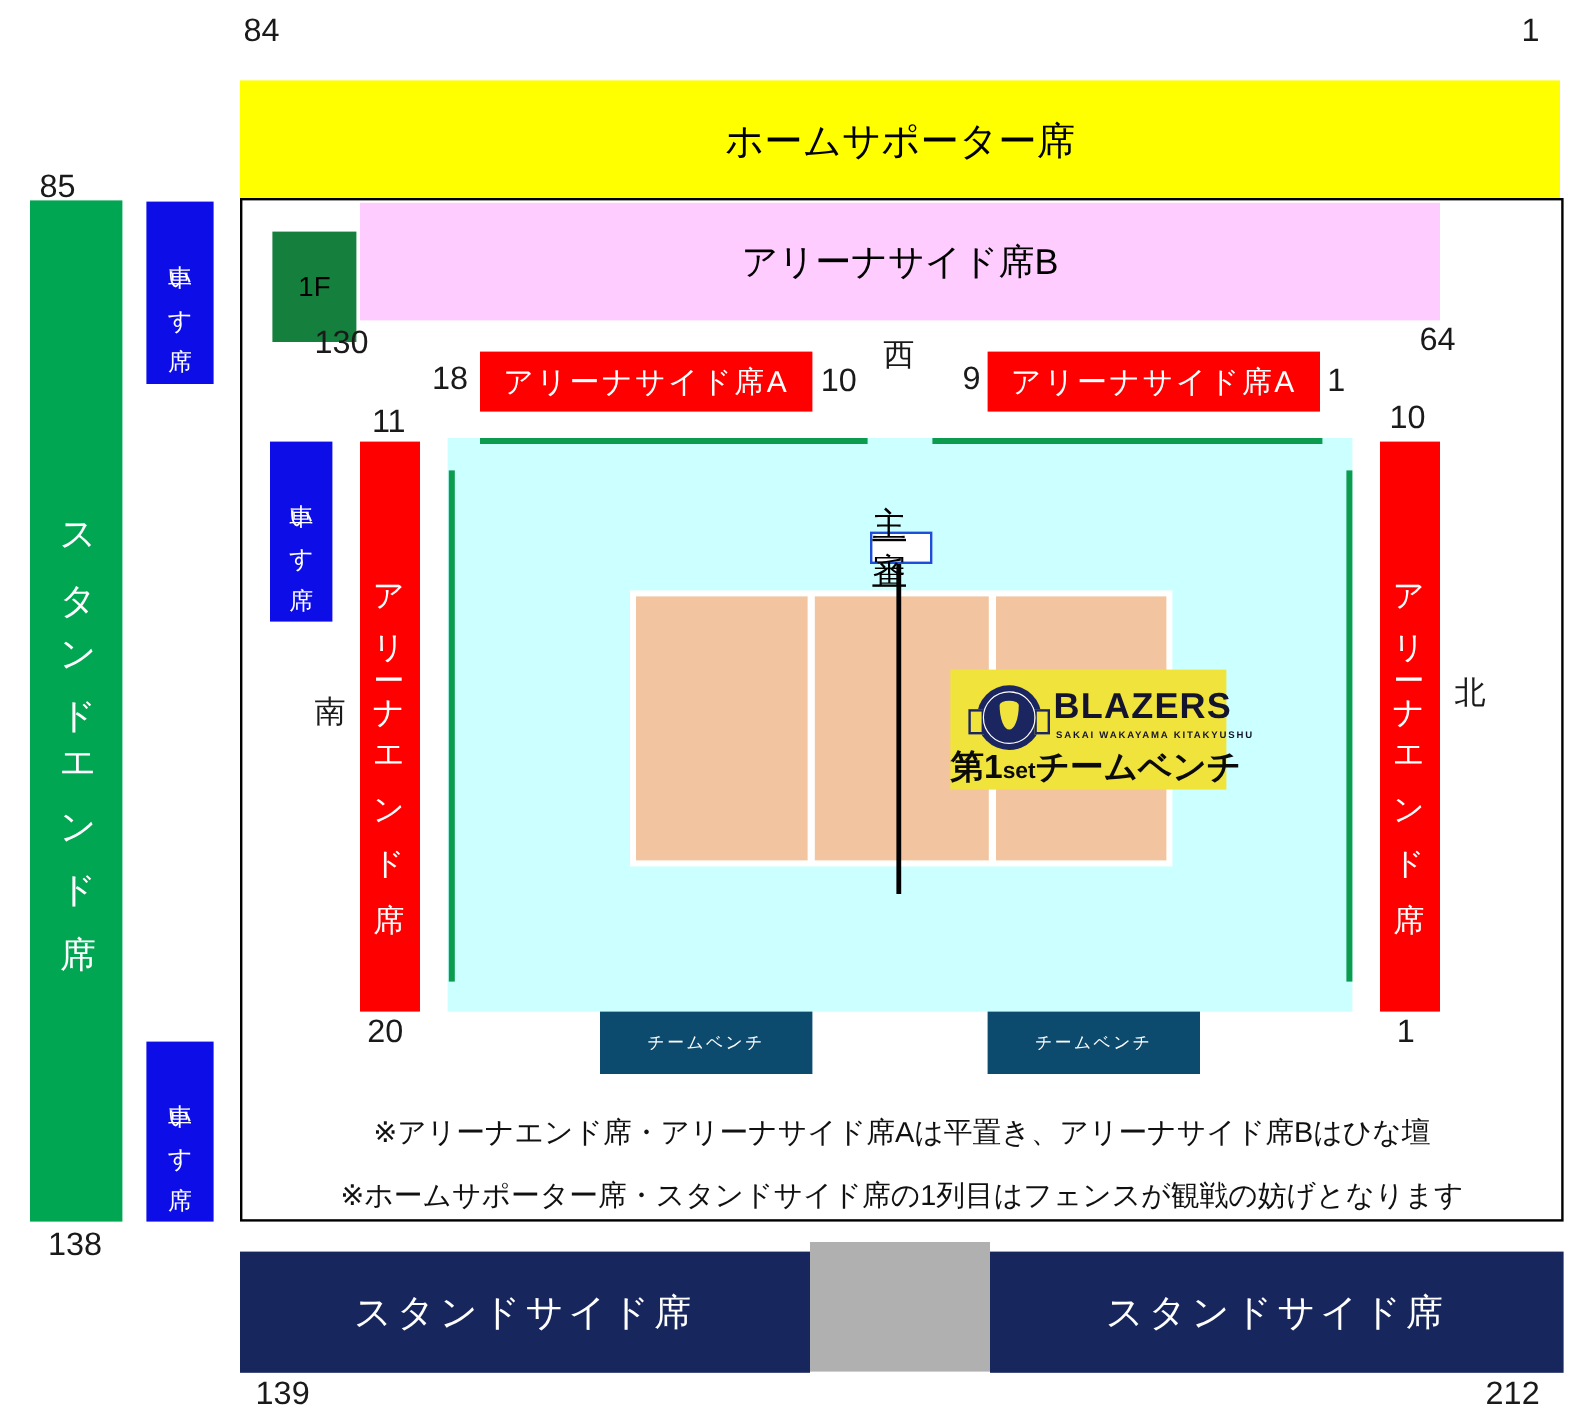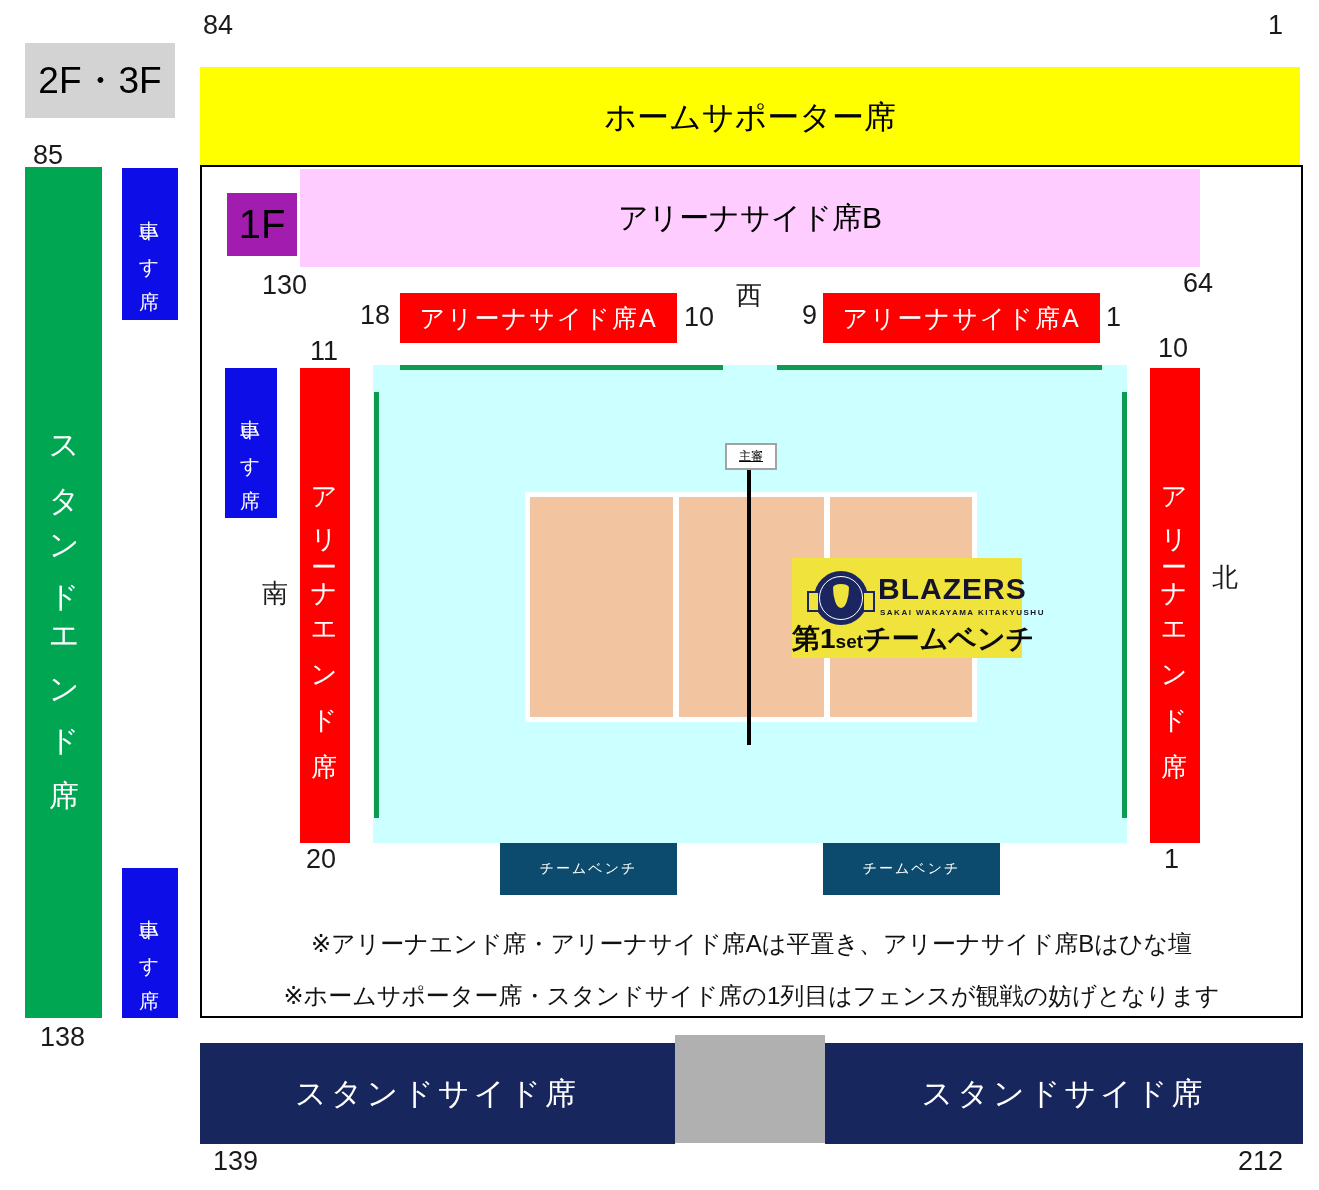--- a/index.html
+++ b/index.html
@@ -25,21 +25,21 @@
   #num-138{left:40px;top:1022px;}
 
   
   .wheel{background:#0D0DE8;color:#fff;font-size:20px;letter-spacing:8px;}
   #wheel-1{left:122px;top:168px;width:56px;height:152px;}
   #wheel-2{left:225px;top:368px;width:52px;height:150px;}
   #wheel-3{left:122px;top:868px;width:56px;height:150px;}
 
   
   #arena{left:200px;top:165px;width:1103px;height:853px;border:2px solid #000;background:#fff;box-sizing:border-box;}
-  #box-1f{left:227px;top:193px;width:70px;height:63px;background:#a21caf;font-size:40px;}
+  #box-1f{left:227px;top:193px;width:70px;height:92px;background:#15803d;font-size:23px;}
   #side-b{left:300px;top:169px;width:900px;height:98px;background:#FFCCFF;font-size:30px;}
   #num-130{left:262px;top:270px;}
   #num-64{left:1183px;top:268px;}
   #dir-west{left:736px;top:278px;}
 
   .side-a{background:#FF0000;color:#fff;font-size:25px;letter-spacing:2px;}
   #side-a-left{left:400px;top:293px;width:277px;height:50px;}
   #side-a-right{left:823px;top:293px;width:277px;height:50px;}
   #num-18{left:360px;top:300px;}
   #num-10w{left:684px;top:302px;}
@@ -64,21 +64,21 @@
   #gline-left{left:374px;top:392px;width:5px;height:426px;}
   #gline-right{left:1122px;top:392px;width:5px;height:426px;}
 
   #court{left:525px;top:492px;width:452px;height:230px;background:#fff;}
   .zone{position:absolute;top:5px;height:220px;background:#F2C5A0;}
   #zone-1{left:5px;width:143px;}
   #zone-2{left:154px;width:69px;}
   #zone-3{left:225px;width:74px;}
   #zone-4{left:305px;width:142px;}
   #net{left:747px;top:468px;width:4px;height:277px;background:#000;}
-  #referee{left:725px;top:443px;width:52px;height:27px;background:#fff;border:2px solid #a3a3a3;box-sizing:border-box;font-size:12px;text-decoration:underline;}
+  #referee{left:725px;top:443px;width:52px;height:27px;background:#fff;border:2px solid #1d4ed8;box-sizing:border-box;font-size:28px;text-decoration:underline;}
 
   
   #blazers{left:792px;top:558px;width:230px;height:100px;background:#F0E33C;}
   #emblem{position:absolute;left:22px;top:13px;width:54px;height:54px;border-radius:50%;background:#1B2660;}
   #emblem-ring{position:absolute;left:5px;top:5px;width:42px;height:42px;border:1px solid #fff;border-radius:50%;}
   #emblem-flame{position:absolute;left:19px;top:13px;width:16px;height:24px;background:#F0E33C;border-radius:50% 50% 50% 50%/15% 15% 85% 85%;}
   .tab{position:absolute;top:20px;width:9px;height:17px;background:#F0E33C;border:2px solid #1B2660;}
   #tab-l{left:-7px;}
   #tab-r{right:-7px;}
   #blazers-name{position:absolute;left:86px;top:14px;font-size:30px;font-weight:900;color:#14142E;letter-spacing:1px;}
@@ -102,21 +102,20 @@
   #num-139{left:213px;top:1146px;}
   #num-212{left:1238px;top:1146px;}
 </style>
 </head>
 <body>
 
 <div id="stage">
 
   <div class="num" id="num-84">84</div>
   <div class="num" id="num-1-top">1</div>
-  <div class="abs center" id="box-2f3f">2F・3F</div>
   <div class="abs center" id="home-supporter">ホームサポーター席</div>
   <div class="num" id="num-85">85</div>
 
   <div class="abs center v" id="stand-end">スタンドエンド席</div>
   <div class="num" id="num-138">138</div>
 
   <div class="abs center v wheel" id="wheel-1">車いす席</div>
   <div class="abs center v wheel" id="wheel-3">車いす席</div>
 
   <div class="abs" id="arena"></div>

